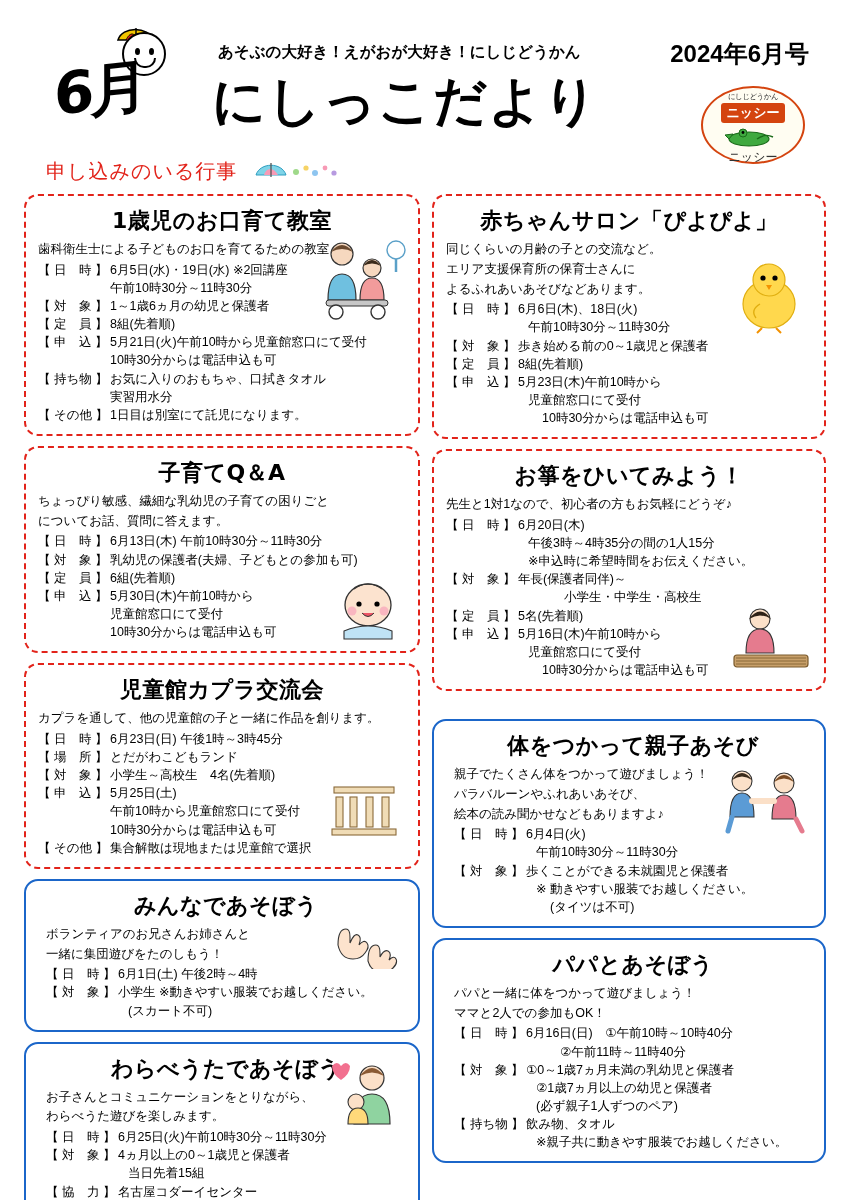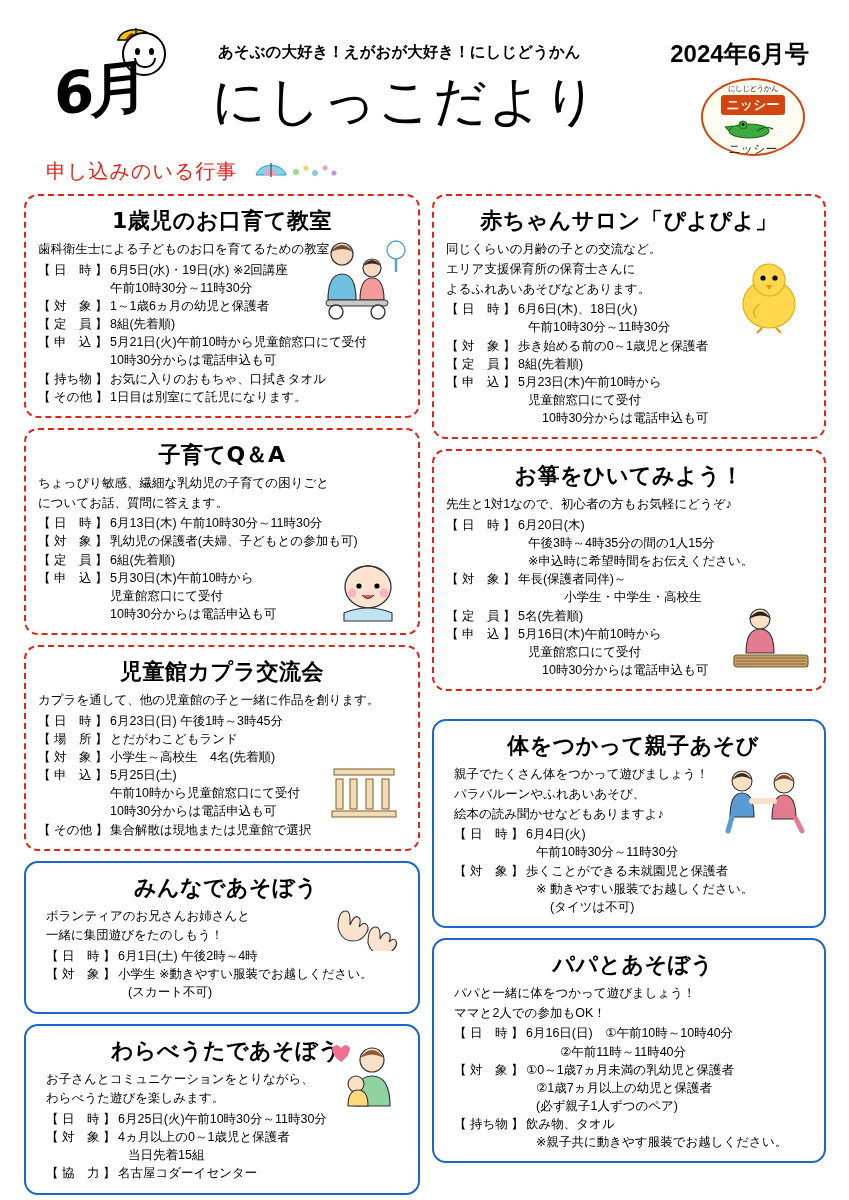--- a/index.html
+++ b/index.html
@@ -42,29 +42,29 @@
   }
   .month-badge .hat {
     position:absolute; left:66px; top:-2px; width:56px; height:16px;
   }
   .tagline {
     position:absolute; left: 218px; top: 42px;
     font-size: 15.5px; font-weight: bold; letter-spacing: 0px;
   }
   .title {
     position: absolute; left: 212px; top: 66px;
-    font-size: 53px; font-weight: normal; letter-spacing: 1px;
+    font-size: 53px; font-weight: bold; letter-spacing: 1px;
     font-family: "DejaVu Sans", sans-serif;
   }
   .issue {
     position:absolute; right: 40px; top: 38px;
     font-size: 24px; font-weight: bold; letter-spacing: 0px;
   }
   .logo {
-    position:absolute; right: 44px; top: 78px; width: 104px; height: 78px;
+    position:absolute; right: 44px; top: 86px; width: 104px; height: 78px;
     border: 2.5px solid #d4440f; border-radius: 50%; background:#fffdf2;
     text-align:center;
   }
   .logo .small { font-size: 7.5px; color:#333; margin-top:4px; letter-spacing:-0.5px;}
   .logo .name {
     display:inline-block; background:#d4440f; color:#fff; font-weight:bold;
     font-size: 13px; padding: 1px 6px; border-radius: 3px; margin-top:1px;
   }
   .logo .croc {
     margin: 2px auto 0; width: 60px; height: 24px; position: relative;
@@ -212,20 +212,21 @@
             </div>
           <div class="row">
               <span class="k">【 申　込 】</span>
               <span class="v">5月21日(火)午前10時から児童館窓口にて受付</span>
             </div>
           <div class="sub">10時30分からは電話申込も可</div>
           <div class="row">
               <span class="k">【 持ち物 】</span>
               <span class="v">お気に入りのおもちゃ、口拭きタオル</span>
             </div>
+          <div class="sub">実習用水分</div>
           <div class="row">
               <span class="k">【 その他 】</span>
               <span class="v">1日目は別室にて託児になります。</span>
             </div>
         </div>
         <div class="ill" style="right:10px; top:42px;">
           <svg width="96" height="86" viewBox="0 0 96 86">
             <circle cx="30" cy="16" r="11" fill="#f6d8bf" stroke="#333" stroke-width="1.2"></circle>
             <path d="M19 14 q11 -14 22 0 q-11 -6 -22 0" fill="#6b4a2f"></path>
             <path d="M16 62 q0 -26 14 -26 q14 0 14 26 z" fill="#6fc0e0" stroke="#333" stroke-width="1.2"></path>

